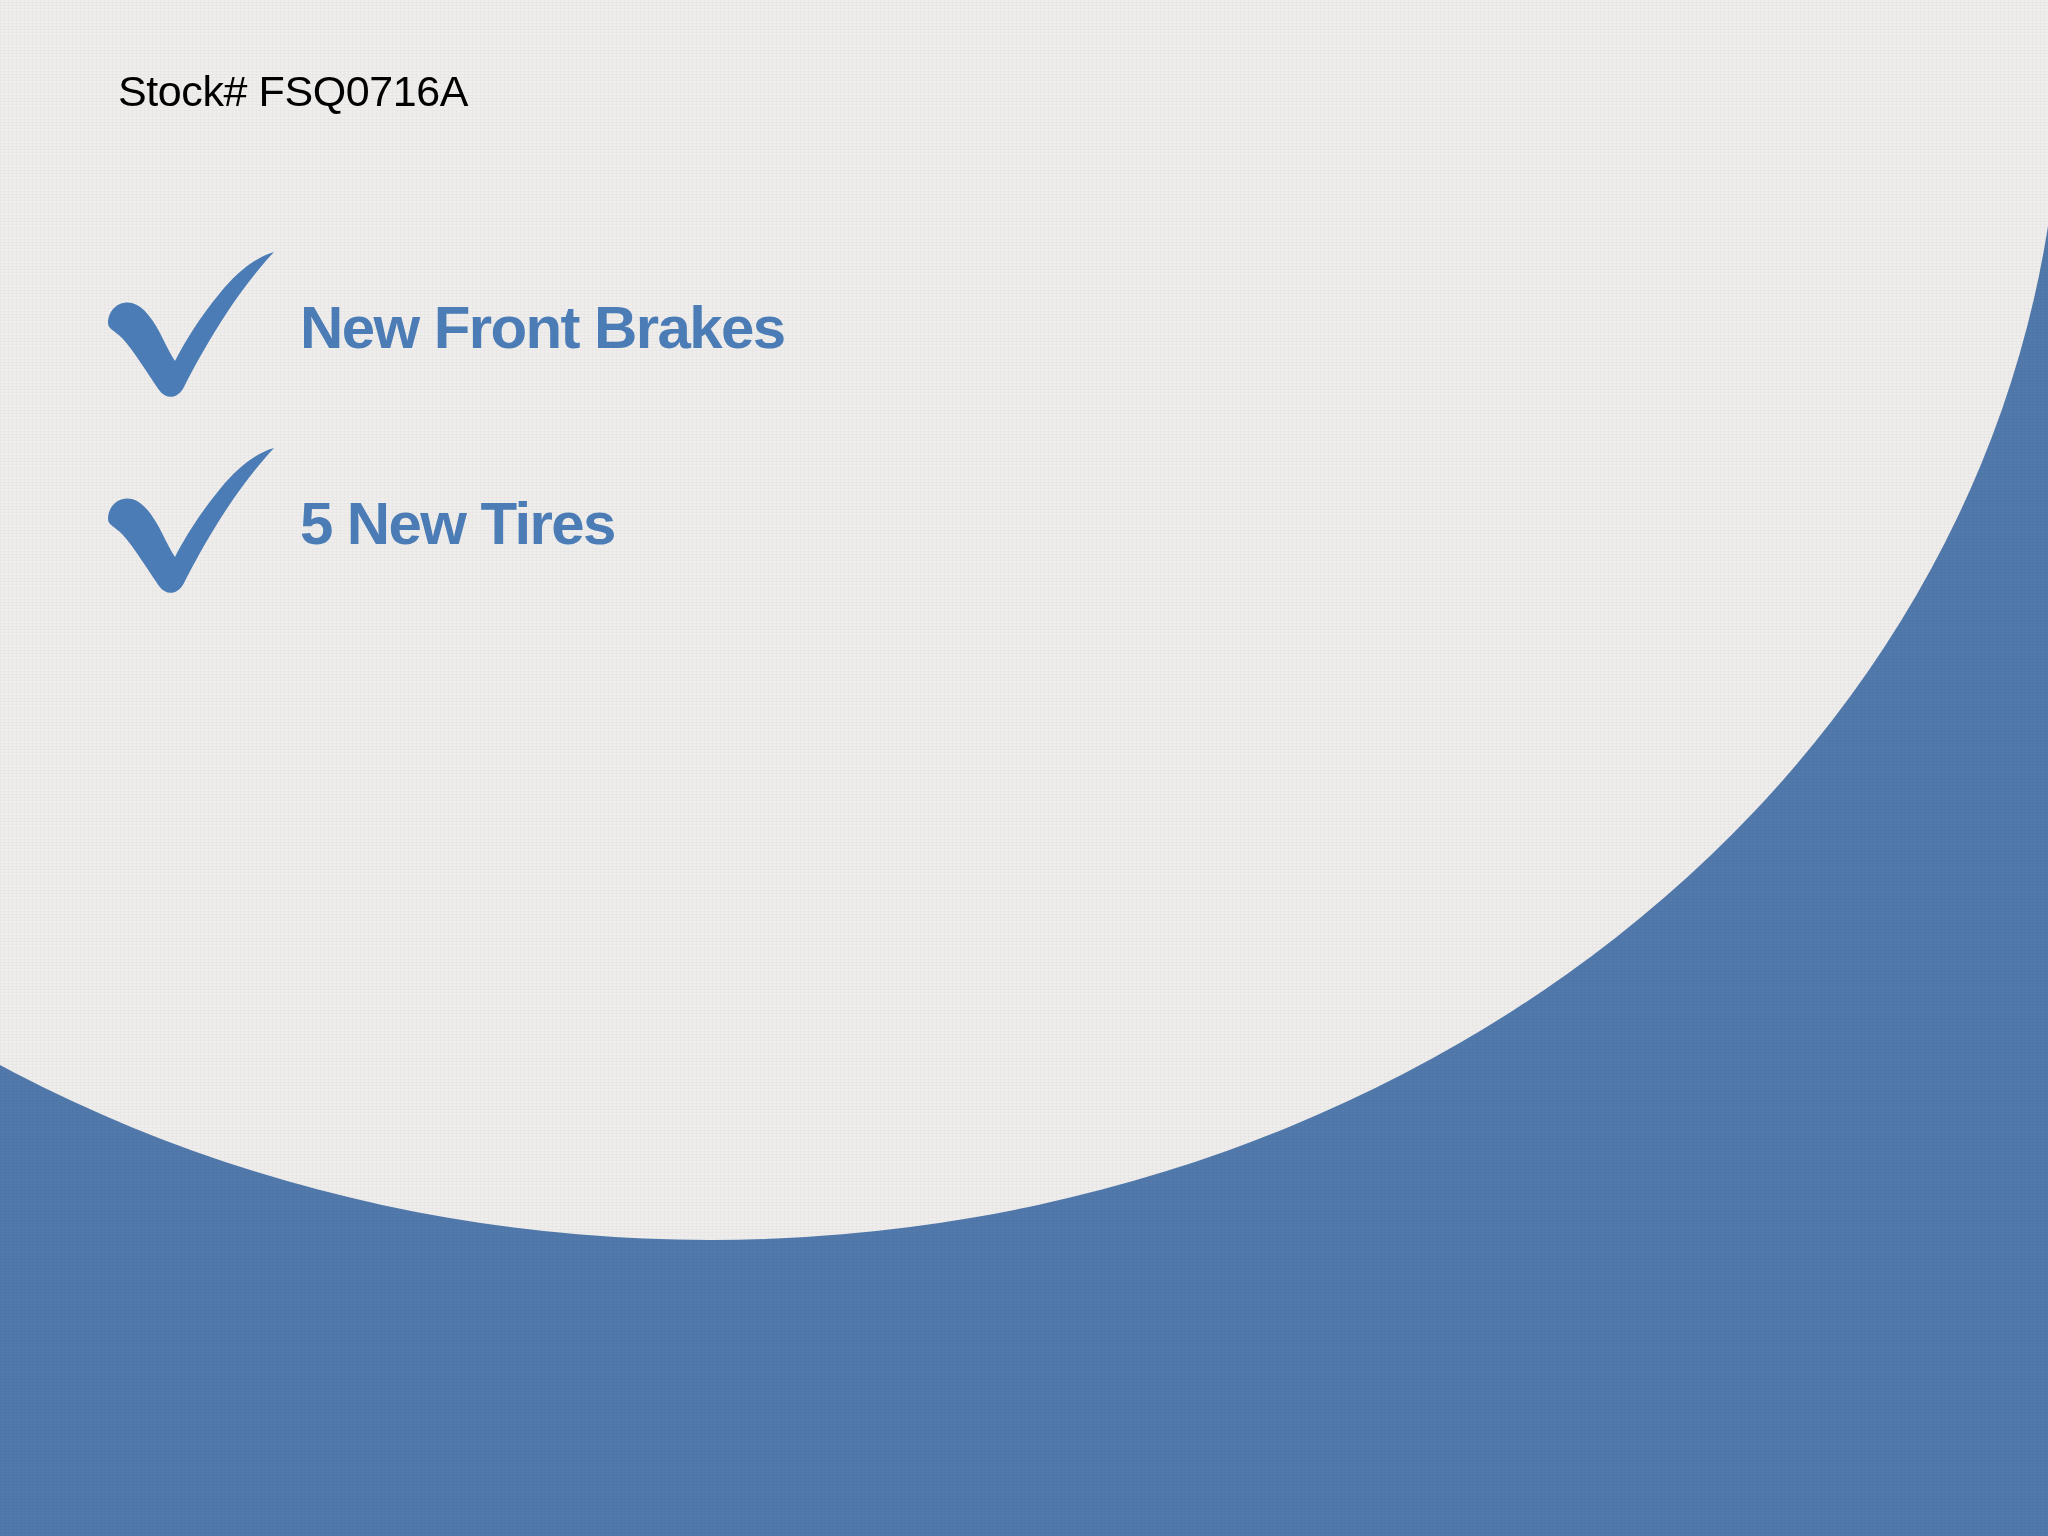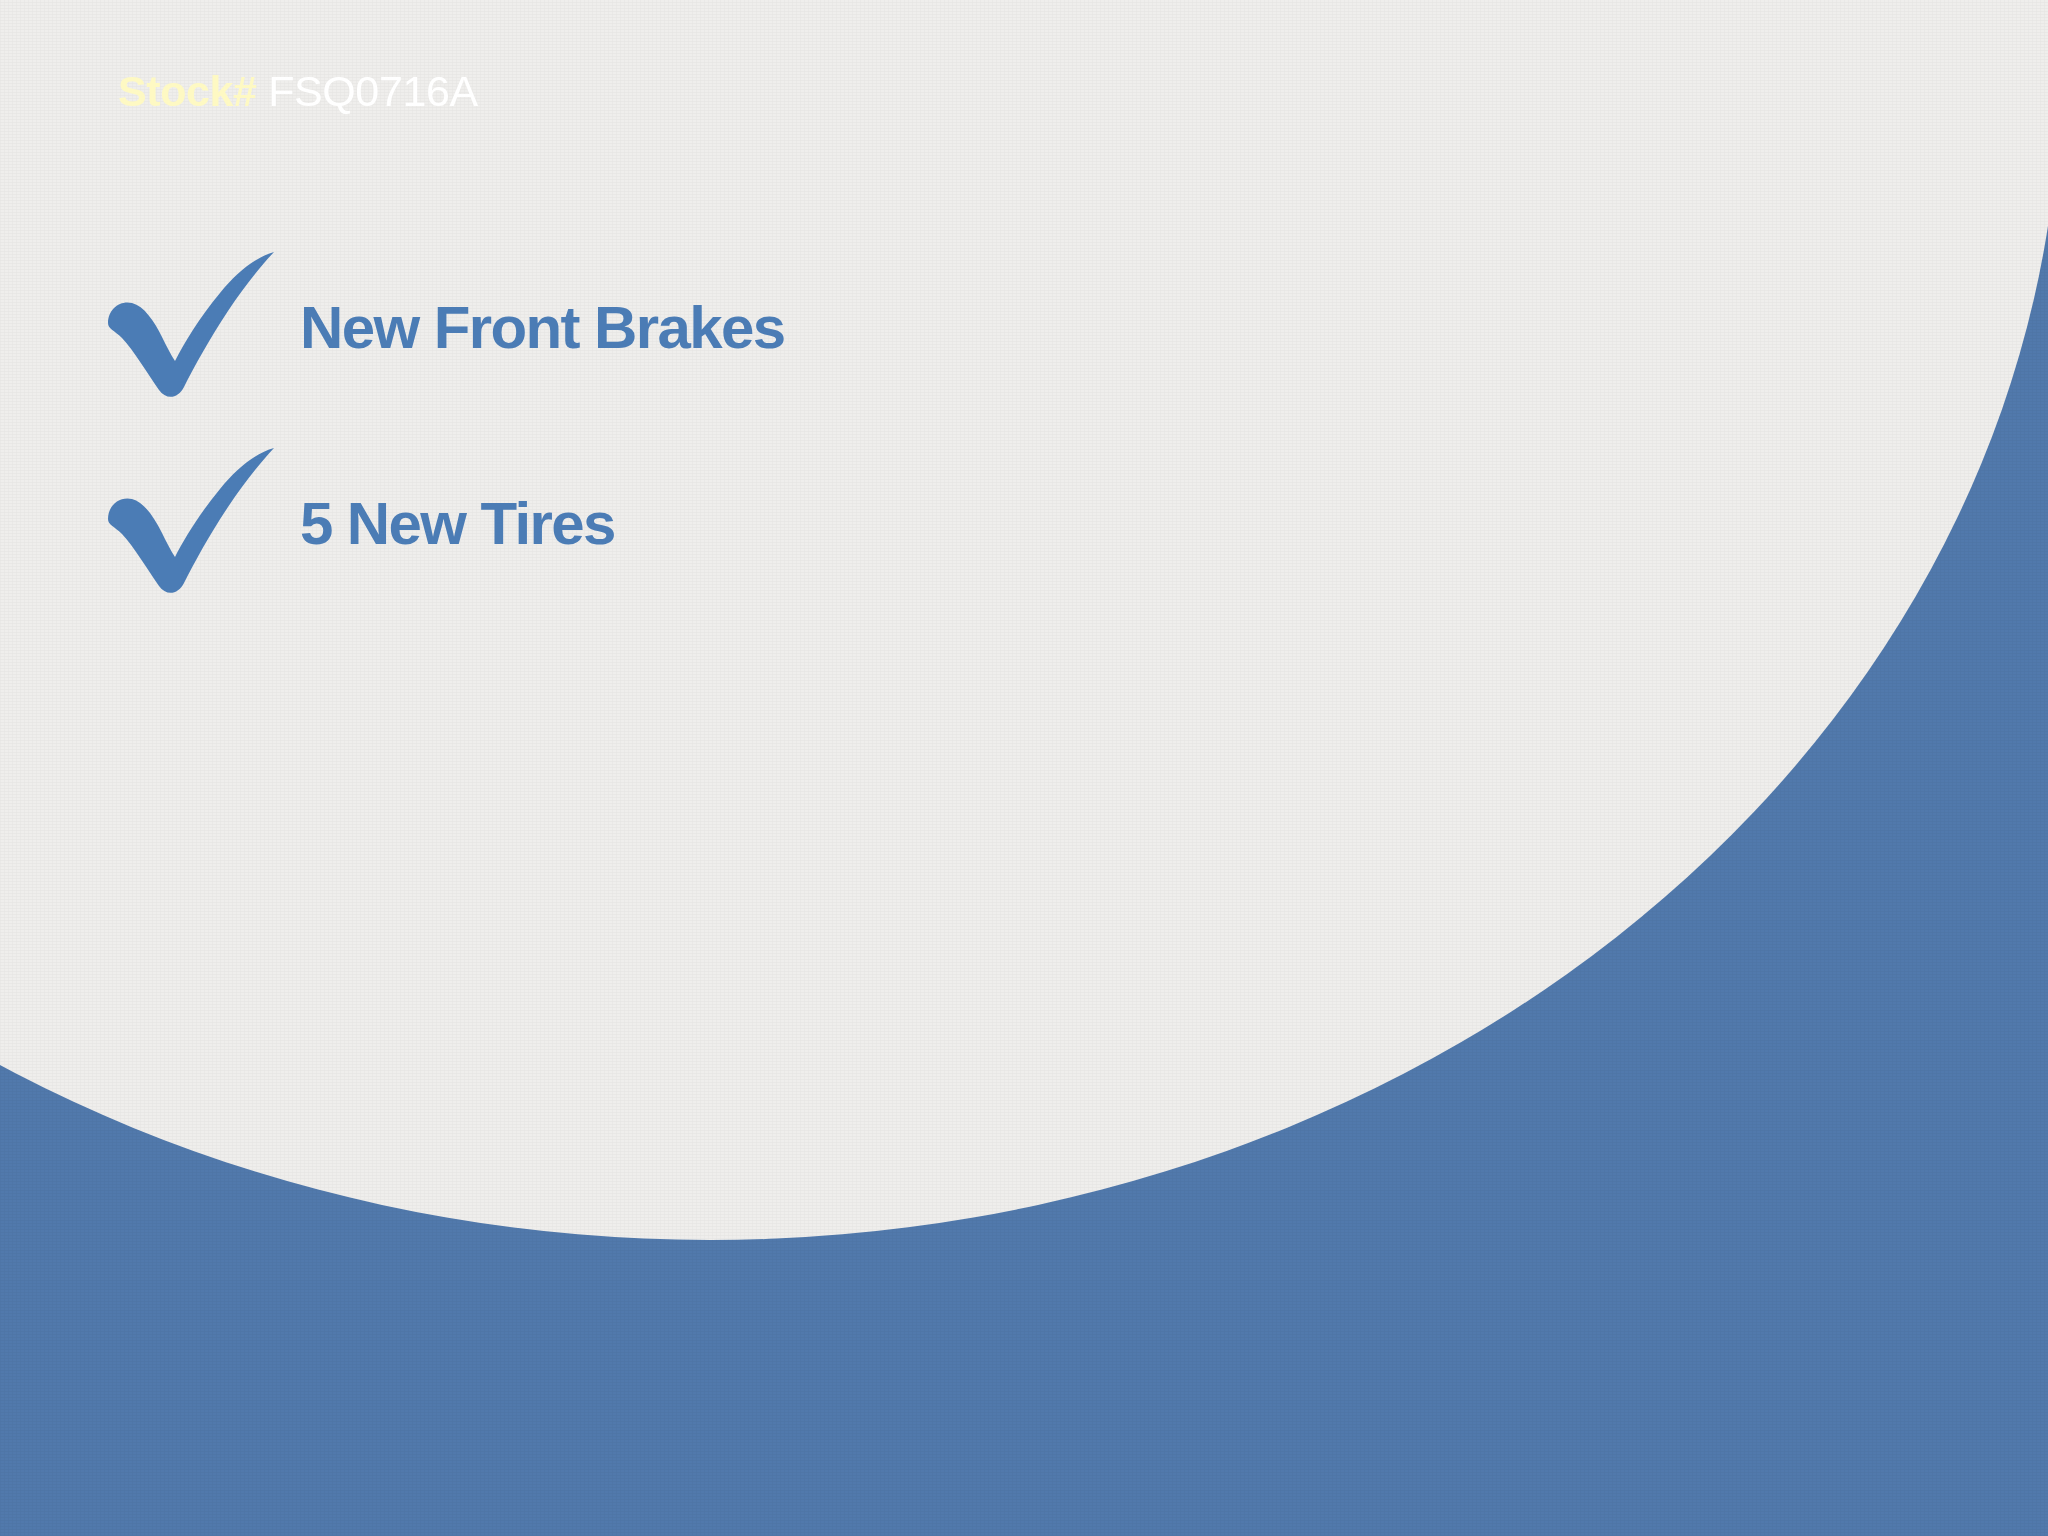--- a/index.html
+++ b/index.html
@@ -45,26 +45,26 @@
   .stock-line {
     position: absolute;
     left: 118px;
     top: 70px;
     font-size: 43px;
     letter-spacing: -0.4px;
     white-space: nowrap;
     line-height: 1;
   }
   .stock-label {
-    font-weight: 700;
-    color: #fef9c3;
+    font-weight: 400;
+    color: #000000;
   }
   .stock-value {
     font-weight: 400;
-    color: #ffffff;
+    color: #000000;
   }
 
   
   .features {
     position: absolute;
     left: 104px;
     top: 228px;
     width: 1500px;
   }
   .feature-row {

